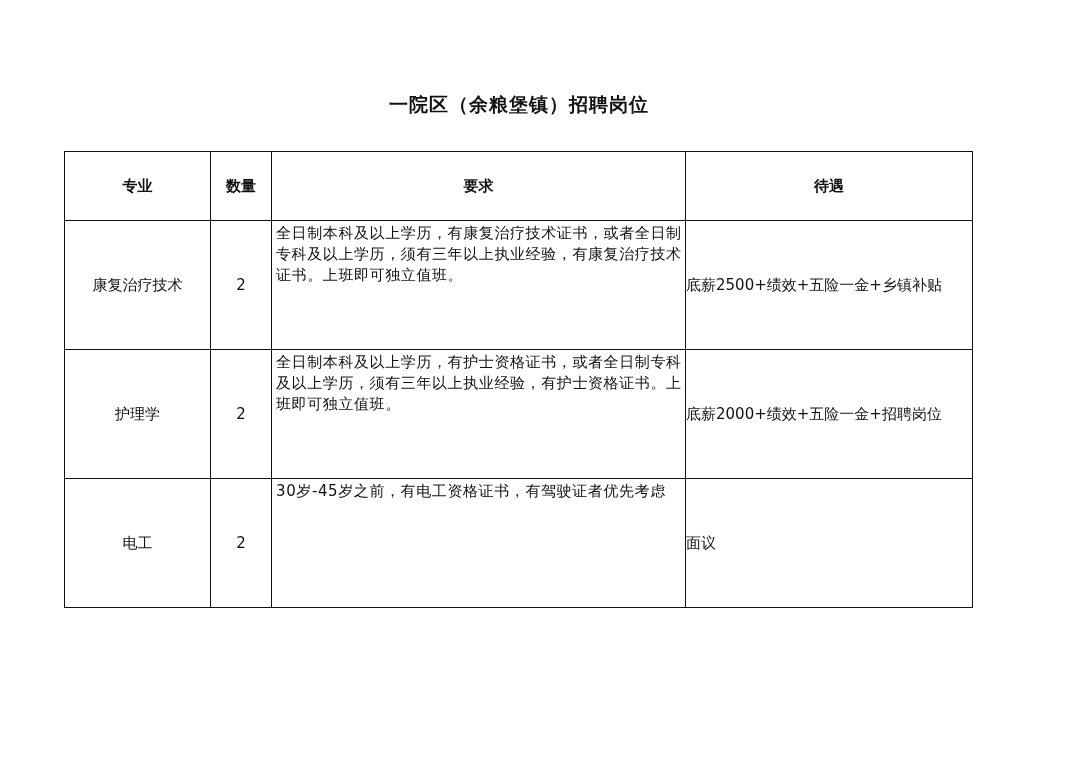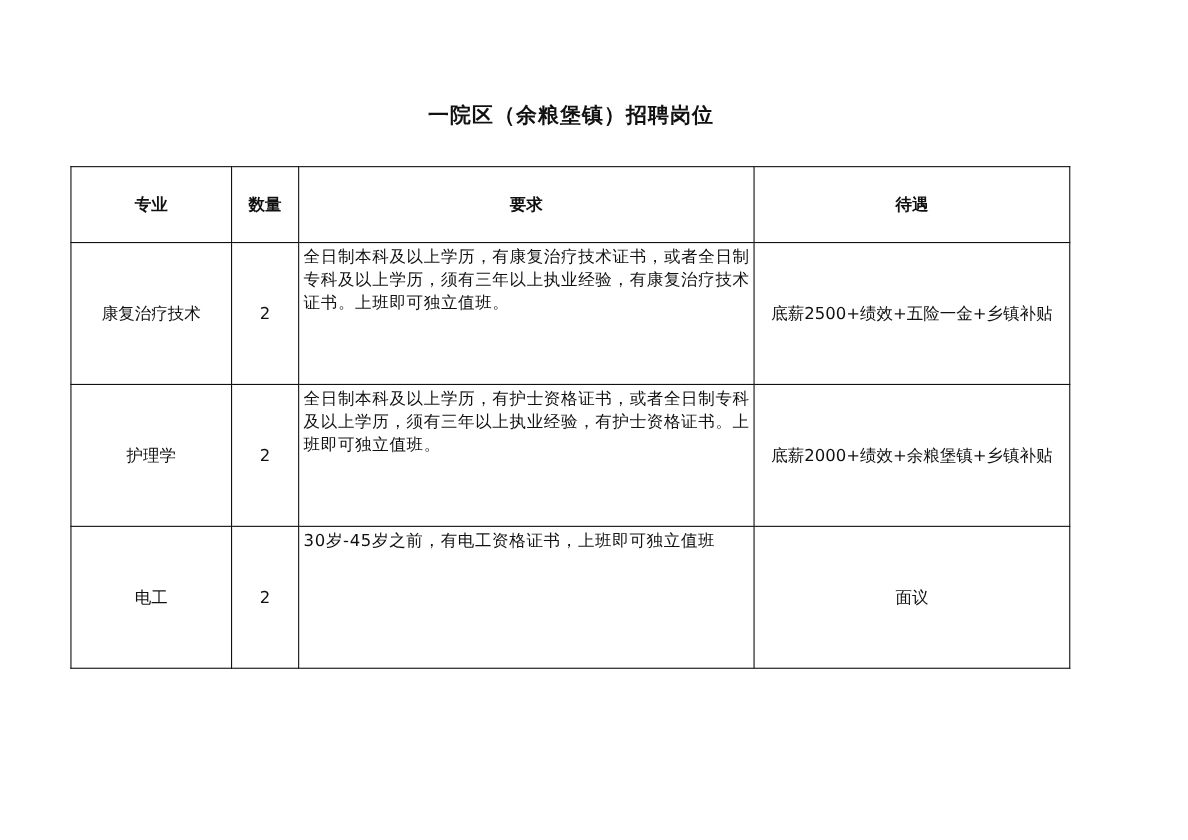--- a/index.html
+++ b/index.html
@@ -54,21 +54,20 @@
     }
     .c-req {
       vertical-align: top;
       text-align: left;
       padding: 2px 3px 0 4px !important;
       letter-spacing: 0.6px;
       font-size: 15px;
       margin-top: 47px;
     }
     .c-pay {
-      text-align: center;
       vertical-align: middle;
       font-size: 15px;
       white-space: nowrap;
     }
   </style>
 </head>
 <body>
 
 <div class="page-title">一院区（余粮堡镇）招聘岗位</div>
 
@@ -91,22 +90,22 @@
     <tr>
       <td class="c-center">康复治疗技术</td>
       <td class="c-center">2</td>
       <td class="c-req">全日制本科及以上学历，有康复治疗技术证书，或者全日制专科及以上学历，须有三年以上执业经验，有康复治疗技术证书。上班即可独立值班。</td>
       <td class="c-pay">底薪2500+绩效+五险一金+乡镇补贴</td>
     </tr>
     <tr>
       <td class="c-center">护理学</td>
       <td class="c-center">2</td>
       <td class="c-req">全日制本科及以上学历，有护士资格证书，或者全日制专科及以上学历，须有三年以上执业经验，有护士资格证书。上班即可独立值班。</td>
-      <td class="c-pay">底薪2000+绩效+余粮堡镇+乡镇补贴</td>
+      <td class="c-pay">底薪2000+绩效+五险一金+招聘岗位</td>
     </tr>
     <tr>
       <td class="c-center">电工</td>
       <td class="c-center">2</td>
-      <td class="c-req">30岁-45岁之前，有电工资格证书，上班即可独立值班</td>
+      <td class="c-req">30岁-45岁之前，有电工资格证书，有驾驶证者优先考虑</td>
       <td class="c-pay">面议</td>
     </tr>
   </tbody>
 </table>
 
 </body></html>

